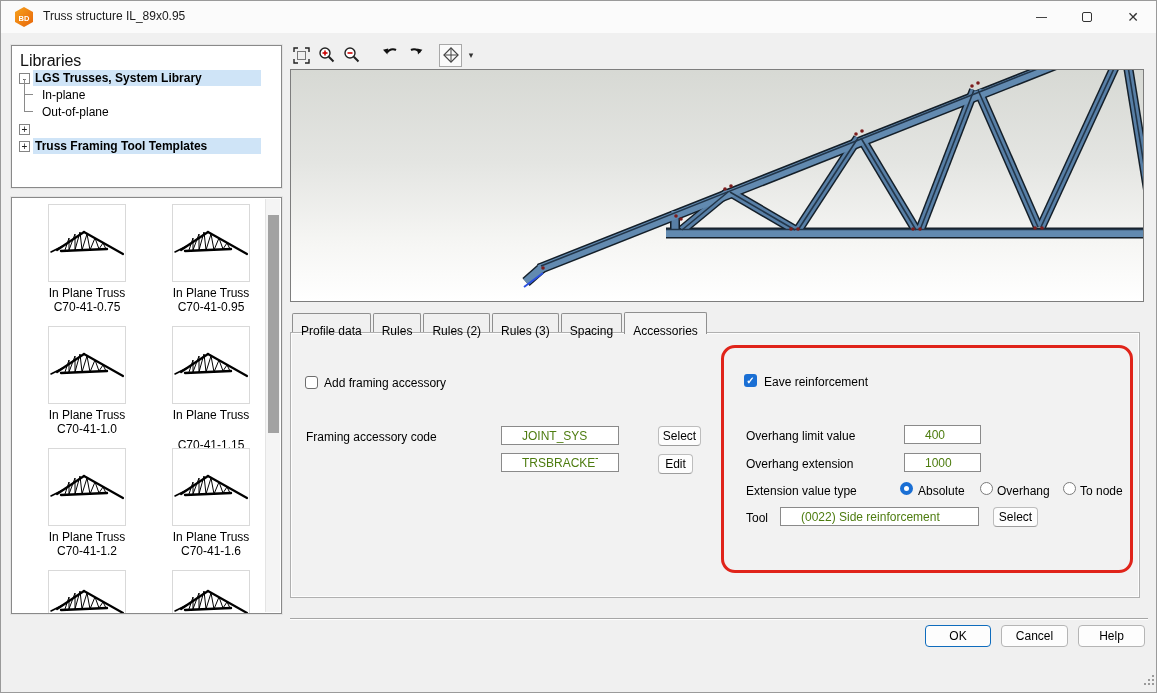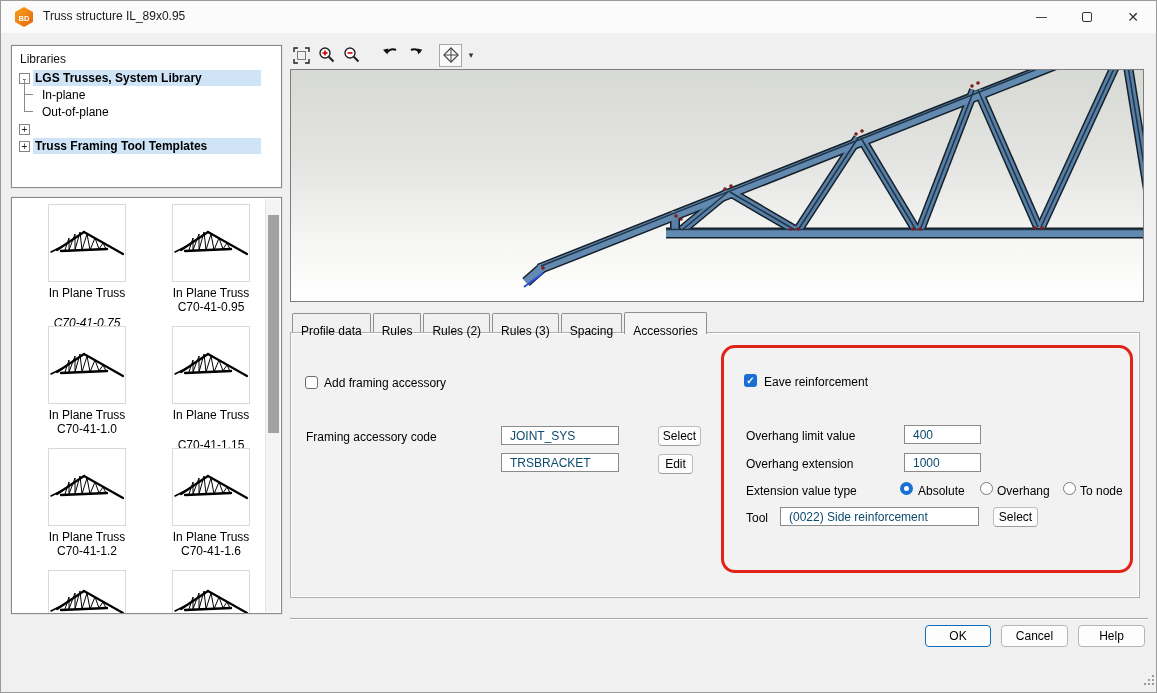--- a/index.html
+++ b/index.html
@@ -14,21 +14,21 @@
   .win-btn{top:0;width:46px;height:31px;display:flex;align-items:center;justify-content:center;
            font-size:13px;color:#333;}
   #btn-min{left:1017px;} #btn-max{left:1063px;} #btn-close{left:1109px;font-size:14px;}
   #max-glyph{width:10px;height:10px;border:1px solid #333;border-radius:2px;}
   #min-glyph{width:11px;height:0;border-top:1px solid #444;margin-top:1px;}
   
   .sunken{background:#ffffff;border:1px solid #898989;box-shadow:0 0 0 1px #e4e4e4;}
   #tree-panel{left:10px;top:44px;width:271px;height:143px;overflow:hidden;}
   #thumb-panel{left:10px;top:196px;width:271px;height:417px;overflow:hidden;}
   
-  .tree-header{left:8px;top:6px;font-size:12px;color:#111;}
+  .tree-header{left:8px;top:6px;font-size:16px;color:#111;}
   .tree-row{position:absolute;left:0;width:100%;height:17px;font-size:12px;line-height:16px;color:#000;}
   .tree-box{position:absolute;left:7px;top:3px;width:11px;height:11px;border:1px solid #848484;
             background:#fff;font-size:10px;line-height:9px;text-align:center;color:#222;}
   .tree-label{position:absolute;left:21px;top:0;padding:0 10px 0 2px;height:16px;}
   .tree-label.hl{background:#cfe4f7;font-weight:bold;width:228px;}
   .tree-child-label{position:absolute;left:30px;top:0;}
   .elbow{position:absolute;border-left:1px solid #8a8a8a;border-bottom:1px solid #8a8a8a;width:9px;}
   
   .thumb-cell{position:absolute;width:110px;text-align:center;}
   .thumb-img{width:78px;height:78px;margin:0 auto;background:#fff;border:1px solid #d9d9d9;}
@@ -48,21 +48,21 @@
   
   #tabstrip{left:291px;top:311px;height:20px;display:flex;align-items:flex-end;z-index:5;}
   .tab{height:19px;line-height:19px;padding:8px 8px;font-size:12px;color:#000;background:#f0f0f0;
        border:1px solid #8f8f8f;border-bottom:none;margin-right:2px;border-radius:2px 2px 0 0;}
   .tab.selected{height:22px;line-height:20px;margin-bottom:-2px;background:#f4f4f4;z-index:6;}
   
   #tabpage{left:289px;top:331px;width:850px;height:266px;background:#f2f2f2;
            border:1px solid #b0b0b0;box-shadow:inset 0 0 0 1px #fdfdfd;z-index:1;}
   .lbl{position:absolute;font-size:12px;color:#000;white-space:nowrap;}
   .tinput{position:absolute;height:19px;border:1px solid #8a8a8a;background:#fff;font-size:12px;
-          color:#0c4a6e;padding:0 8px;}
+          color:#4d7c0f;padding:0 20px;}
   .btn{position:absolute;height:20px;background:#fdfdfd;border:1px solid #bdbdbd;border-bottom-color:#9d9d9d;
        border-radius:4px;font-size:12px;color:#000;text-align:center;line-height:18px;}
   .chk{position:absolute;width:13px;height:13px;border:1px solid #6e6e6e;border-radius:3px;background:#fff;}
   .chk.checked{border:none;background:#1a6fd4;color:#fff;font-size:10px;line-height:13px;
                text-align:center;font-weight:bold;}
   .radio{position:absolute;width:13px;height:13px;border-radius:50%;}
   .radio.on{border:4px solid #1a6fd4;background:#fff;}
   .radio.off{border:1px solid #7c7c7c;background:#fff;}
   #red-annotation{position:absolute;left:430px;top:12px;width:412px;height:228px;
                   border:3px solid #e0241a;border-radius:14px;z-index:4;pointer-events:none;}
@@ -134,21 +134,21 @@
             <g stroke="#000" fill="none" stroke-linecap="round">
         <path d="M2,47 L14,41" stroke-width="1.6"></path>
               <path d="M8,45 L35,27" stroke-width="2.2"></path>
         <path d="M35,27 L74,49" stroke-width="2.2"></path>
               <path d="M12,46 L58,44" stroke-width="2.4"></path>
         <path d="M16,45 L20,33 L20,45 L26,29 L26,45 L31,27 L33,45 L38,29 L41,45 L46,33 L50,44 L54,38 L57,44" stroke-width="1"></path>
         </g>
           </svg>
       </div>
       <div class="thumb-name">In Plane Truss</div>
-      <div class="thumb-name" style="margin-top:16px;font-style:italic;">C70-41-0.75</div>
+      <div class="thumb-name" style="margin-top:0;">C70-41-0.75</div>
     </div>
     <div class="thumb-cell" style="left:144px;top:6px;">
       <div class="thumb-img">
         <svg viewBox="0 0 76 76" width="76" height="76">
             <g stroke="#000" fill="none" stroke-linecap="round">
         <path d="M2,47 L14,41" stroke-width="1.6"></path>
               <path d="M8,45 L35,27" stroke-width="2.2"></path>
         <path d="M35,27 L74,49" stroke-width="2.2"></path>
               <path d="M12,46 L58,44" stroke-width="2.4"></path>
         <path d="M16,45 L20,33 L20,45 L26,29 L26,45 L31,27 L33,45 L38,29 L41,45 L46,33 L50,44 L54,38 L57,44" stroke-width="1"></path>

